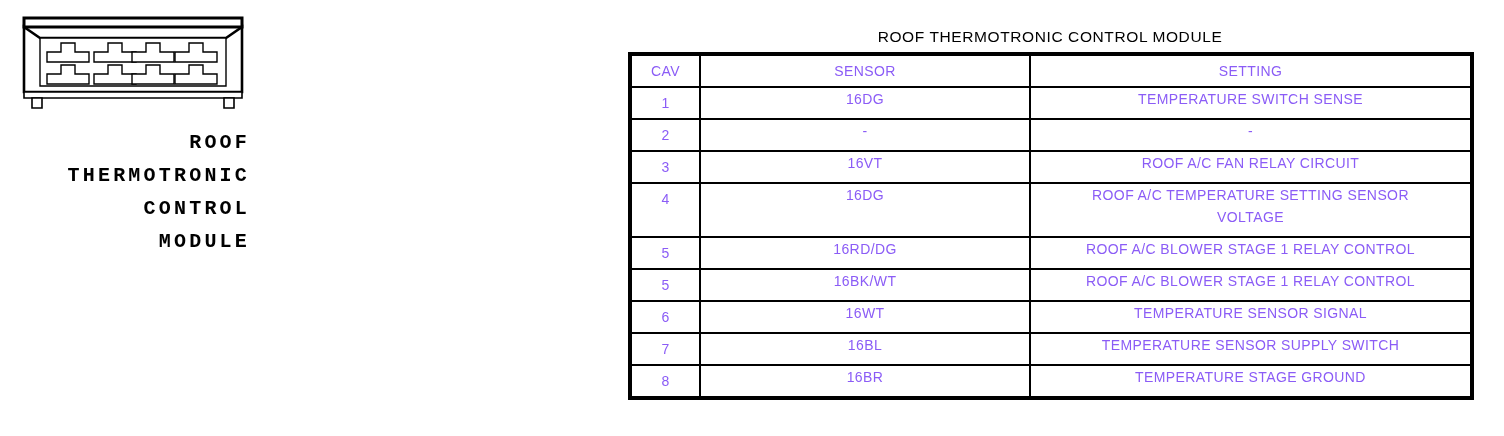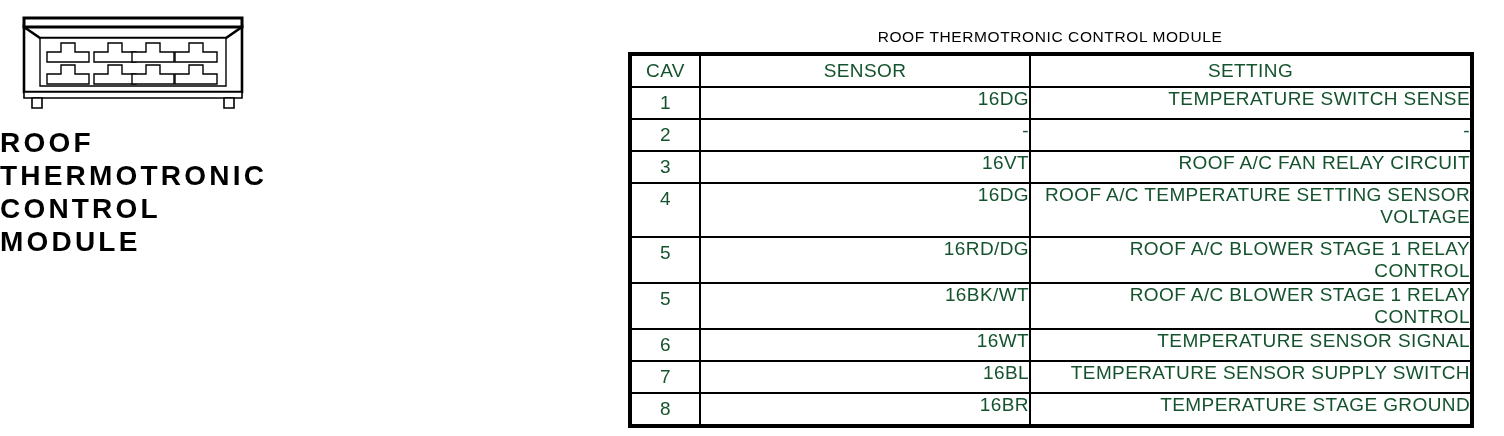--- a/index.html
+++ b/index.html
@@ -27,24 +27,24 @@
   #connector-drawing {
     position: absolute;
     left: 18px;
     top: 14px;
   }
   #connector-label {
     position: absolute;
     left: 0px;
     top: 126px;
     width: 250px;
-    text-align: left;
-    font-family: Liberation Sans, sans-serif;
+    text-align: right;
+    font-family: Liberation Mono, monospace;
     font-weight: bold;
-    font-size: 28px;
+    font-size: 20px;
     line-height: 33px;
     letter-spacing: 3.2px;
     color: #000000;
     white-space: pre;
   }
 
   
   #table-block {
     position: absolute;
     left: 628px;
@@ -66,44 +66,44 @@
     border-collapse: collapse;
     border: 4px solid #000000;
     width: 846px;
     table-layout: fixed;
     background: #ffffff;
   }
   #pinout-table th,
   #pinout-table td {
     border: 2px solid #000000;
     font-family: "Liberation Sans", sans-serif;
-    font-size: 19px;
+    font-size: 14px;
     letter-spacing: 0.4px;
-    color: #14532d;
+    color: #8b5cf6;
     font-weight: normal;
     vertical-align: top;
     padding: 0;
   }
   #pinout-table th {
     text-align: center;
     height: 30px;
     line-height: 30px;
   }
   .col-cav  { width: 70px;  }
   .col-circ { width: 330px; }
   .col-func { width: 442px; }
 
   td.cell-cav {
     text-align: center;
     height: 30px;
     line-height: 30px;
   }
   td.cell-circ,
   td.cell-func {
-    text-align: right;
+    text-align: center;
     padding-left: 8px;
     line-height: 22px;
     padding-top: 4px;
     padding-bottom: 4px;
   }
   tr.row-tall td.cell-cav  { height: 52px; }
   tr.row-tall td.cell-circ,
   tr.row-tall td.cell-func { height: 52px; }
   .func-line { display: block; }
 </style>

